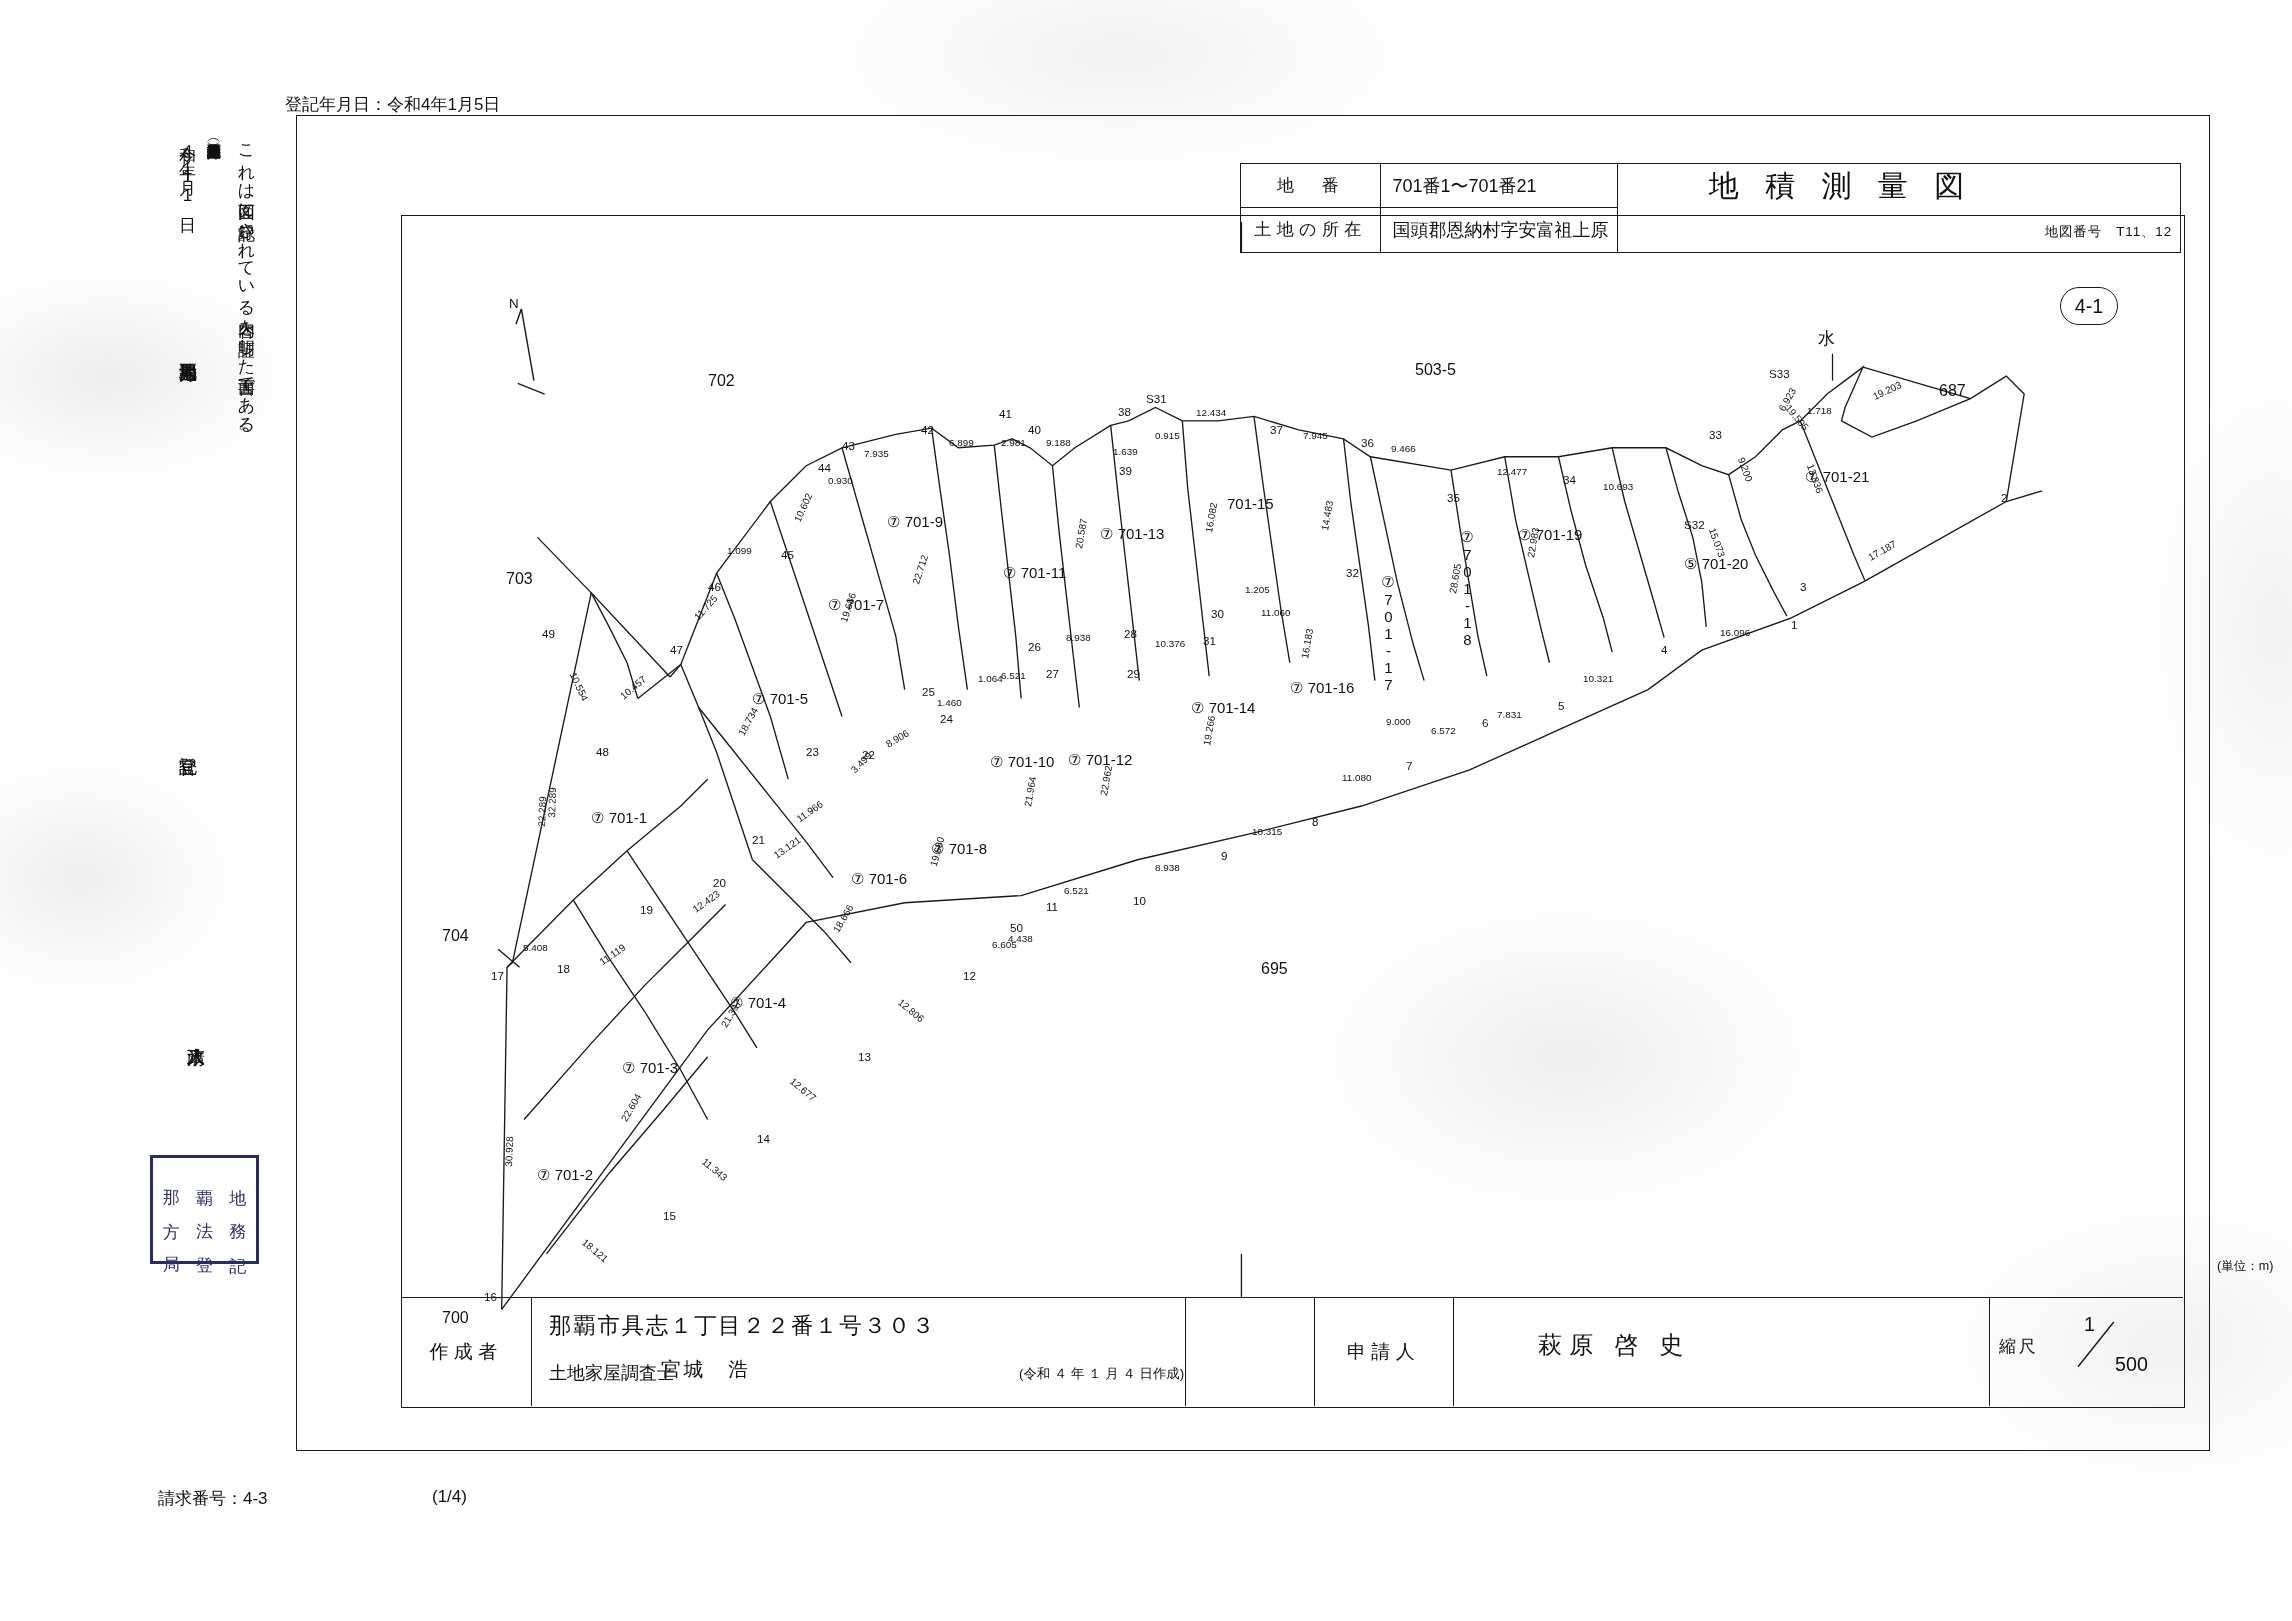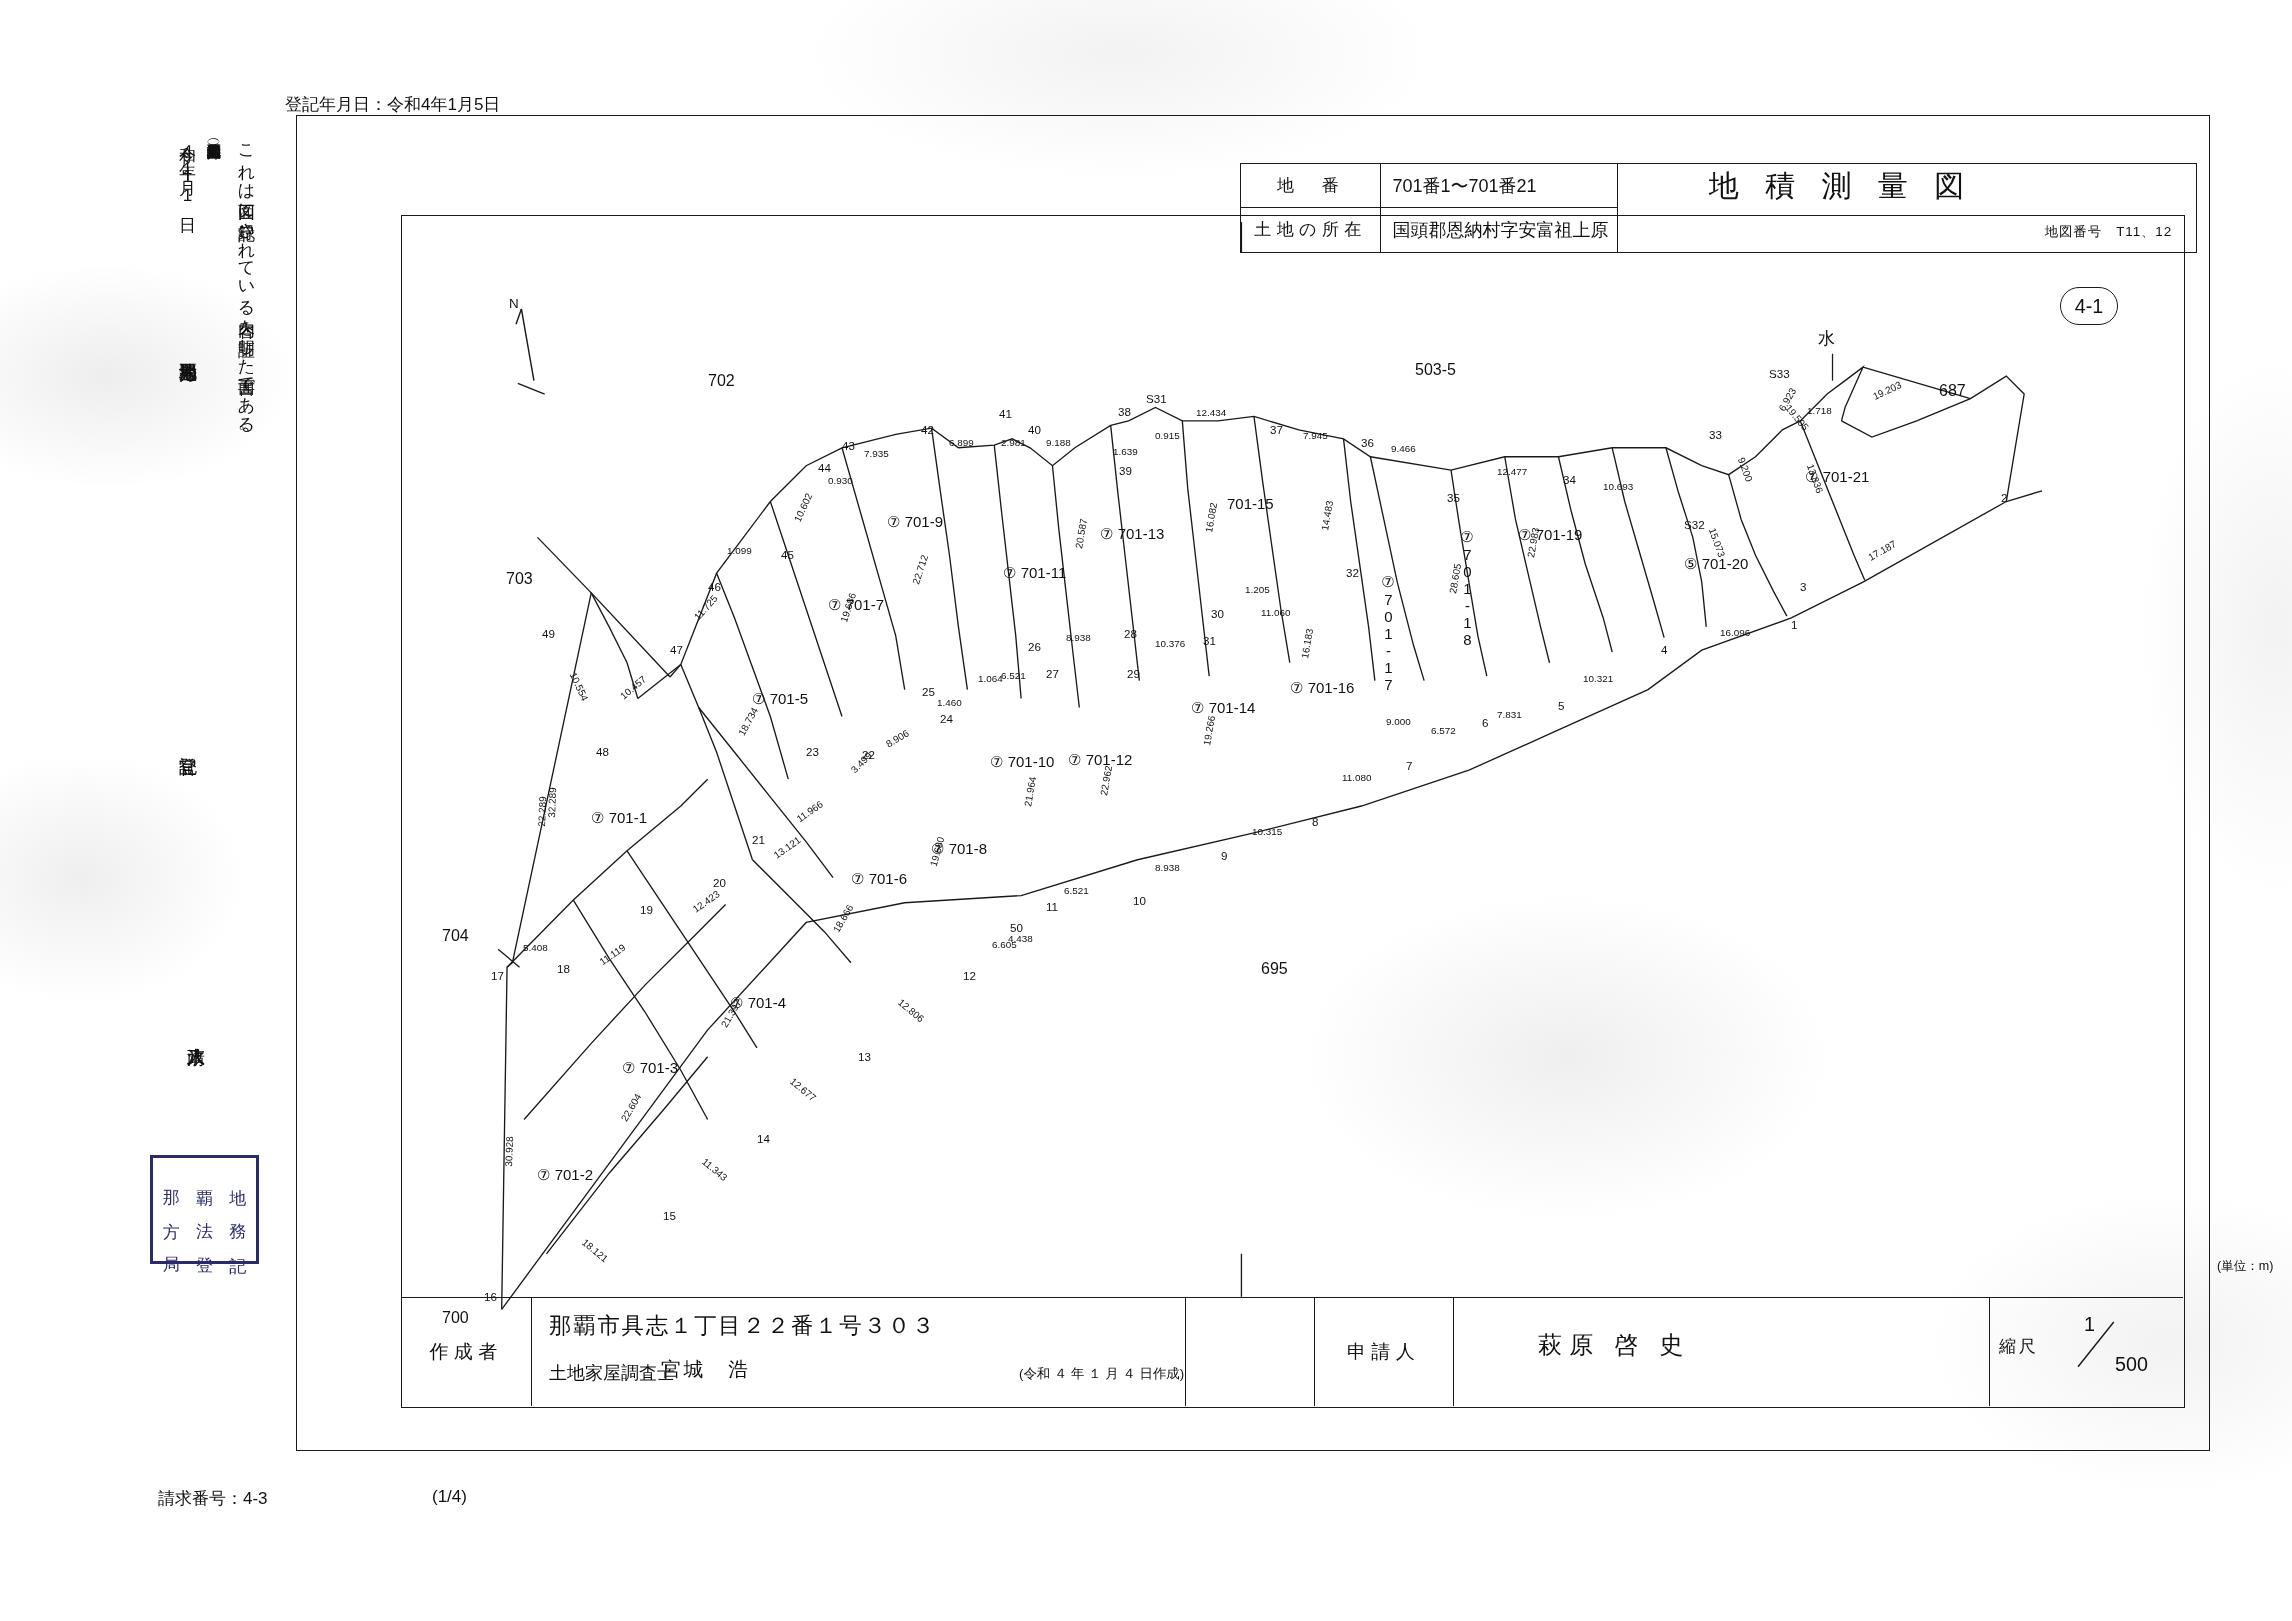--- a/index.html
+++ b/index.html
@@ -38,21 +38,20 @@
   }
   .frame-inner {
     position: absolute;
     left: 401px; top: 215px; width: 1782px; height: 1191px;
     border: 1.3px solid #1a1a1a;
   }
   
   .titlebox {
     position: absolute; left: 1240px; top: 163px; width: 939px; height: 88px;
     border: 1.3px solid #1a1a1a;
-    padding-left: 16px;
   }
   .titlebox .cellA {
     position: absolute; left: 0; top: 0; width: 376px; height: 43px;
     border-right: 1.3px solid #1a1a1a; border-bottom: 1.3px solid #1a1a1a;
   }
   .titlebox .cellB {
     position: absolute; left: 0; top: 43px; width: 376px; height: 45px;
     border-right: 1.3px solid #1a1a1a;
   }
   .lbl {

